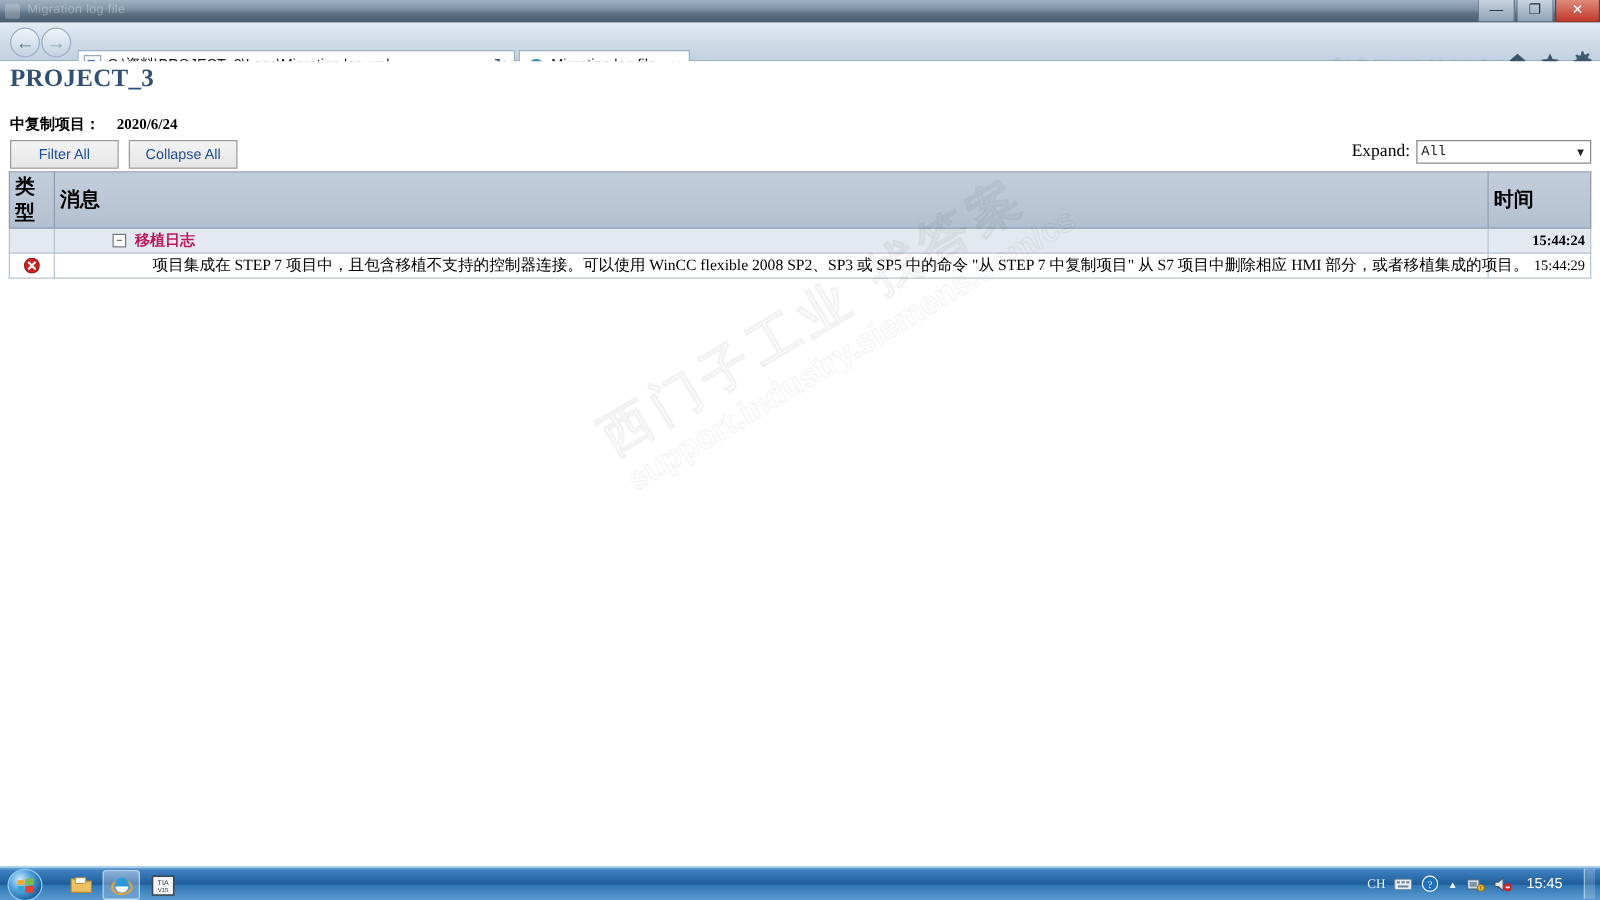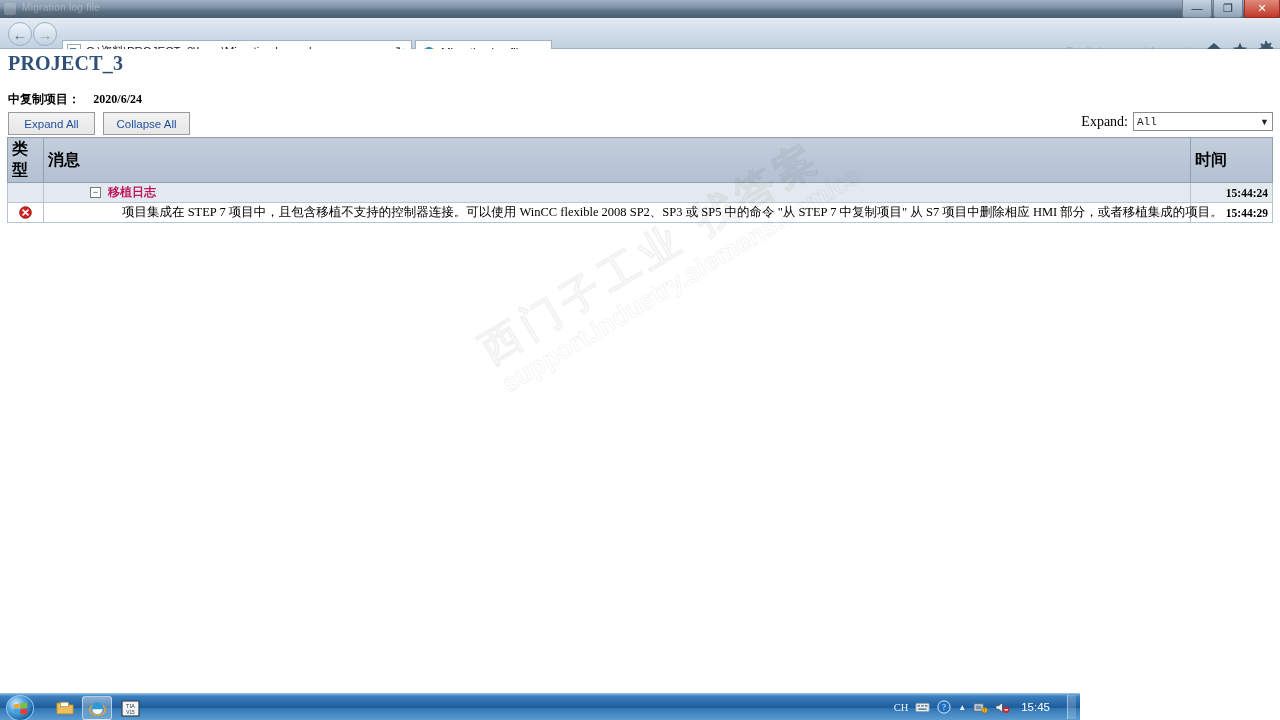--- a/index.html
+++ b/index.html
@@ -144,21 +144,21 @@
   .logtable td {
     border:1px solid #b9c4d1;
     font-size:12px; padding:1px 4px; height:17px; vertical-align:middle;
     font-family:"Liberation Serif", serif;
   }
   .col-type  { width:36px; }
   .col-time  { width:82px; }
   tr.grouprow td { background:#e4e9ef; }
   tr.msgrow   td { background:#ffffff; }
   td.tcell { text-align:right; font-weight:bold; font-size:11.5px; }
-  tr.msgrow td.tcell { font-weight:bold;margin-top:41px; }
+  tr.msgrow td.tcell { font-weight:normal;margin-top:41px; }
   .tree-toggle {
     display:inline-block; width:9px; height:9px; line-height:8px;
     border:1px solid #6f7a86; background:#ffffff; text-align:center;
     font-size:9px; color:#333; font-family:"Liberation Sans", sans-serif;
     vertical-align:middle; margin-right:7px;
   }
   .grp-label { font-weight:bold; font-size:12px; color:#be185d; vertical-align:middle; }
   .indent1 { padding-left:46px !important; }
   .indent2 { padding-left:56px !important; }
   .msg-text { display:inline-block; padding-left:74px; font-size:12.5px; color:#000; white-space:nowrap; }
@@ -176,21 +176,21 @@
     -webkit-text-stroke: 1px rgba(0,0,0,0.05); color: transparent;
   }
   .wm-url {
     font-size:26px; font-weight:bold; margin-top:-4px; letter-spacing:0px;
     font-family:"Liberation Sans", sans-serif;
     -webkit-text-stroke: 1px rgba(0,0,0,0.05); color: transparent;
   }
 
   
   .taskbar {
-    position:absolute; left:0; bottom:0; width:1080px; height:26px;
+    position:absolute; left:0; bottom:0; width:1280px; height:26px;
     background: linear-gradient(to bottom,#6fa8d6 0%, #3c7fbe 10%, #1e5c9a 52%, #2f75b4 54%, #5b9bd0 100%);
     border-top:1px solid #8fc2e8;
   }
   .start-orb {
     position:absolute; left:6px; top:1px; width:26px; height:24px; border-radius:50%;
     background: radial-gradient(circle at 35% 32%, #cfe9ff 0%, #5aa7e0 35%, #17619f 75%, #0d3f6d 100%);
     border:1px solid #8fcaf0;
     display:flex; align-items:center; justify-content:center;
   }
   .orb-flag { width:13px; height:13px; display:block; }
@@ -268,21 +268,21 @@
   <div class="page">
 
     <div class="proj-title">PROJECT_3</div>
 
     <div class="date-row">
       <span class="date-label">中复制项目：</span>
       <span class="date-value">2020/6/24</span>
     </div>
 
     <div class="btnbar">
-      <div class="xbtn">Expand All</div>
+      <div class="xbtn">Filter All</div>
       <div class="xbtn">Collapse All</div>
     </div>
 
     <div class="filterbox">
       <span class="filter-label">Expand:</span>
       <div class="filter-select">
         <span class="filter-value">All</span>
         <span class="filter-arrow">▼</span>
       </div>
     </div>

